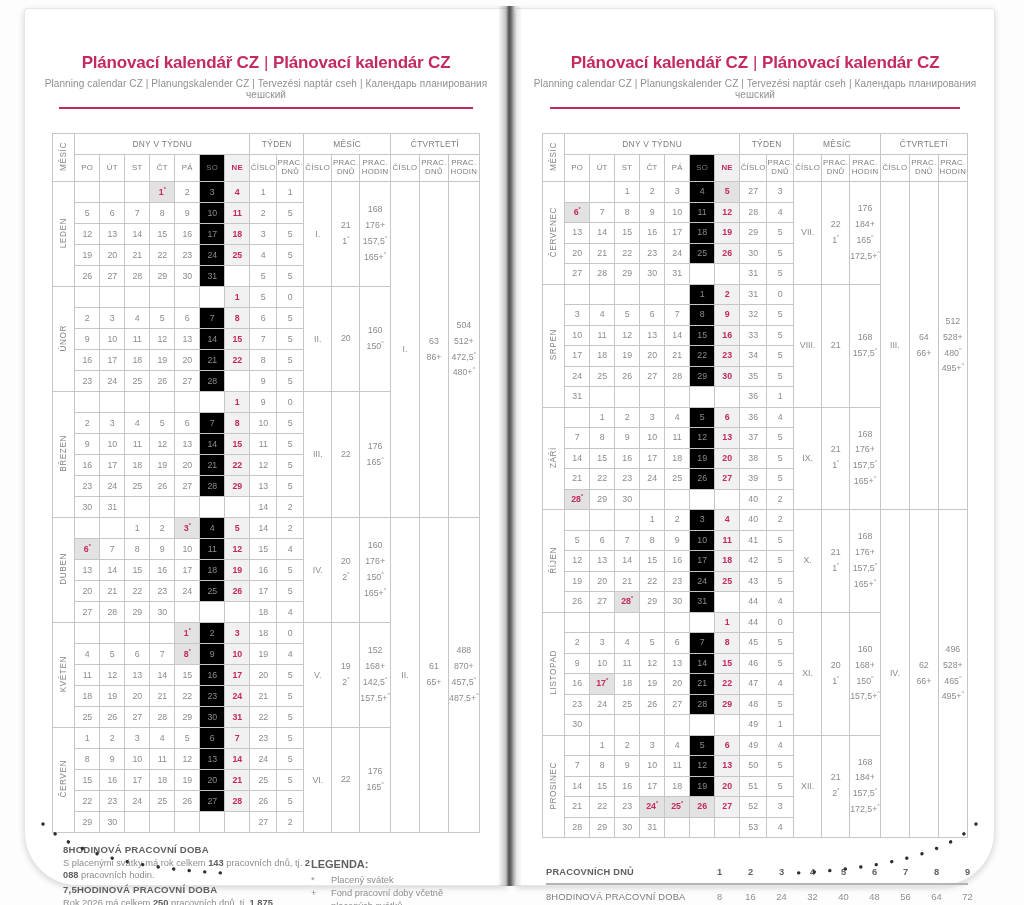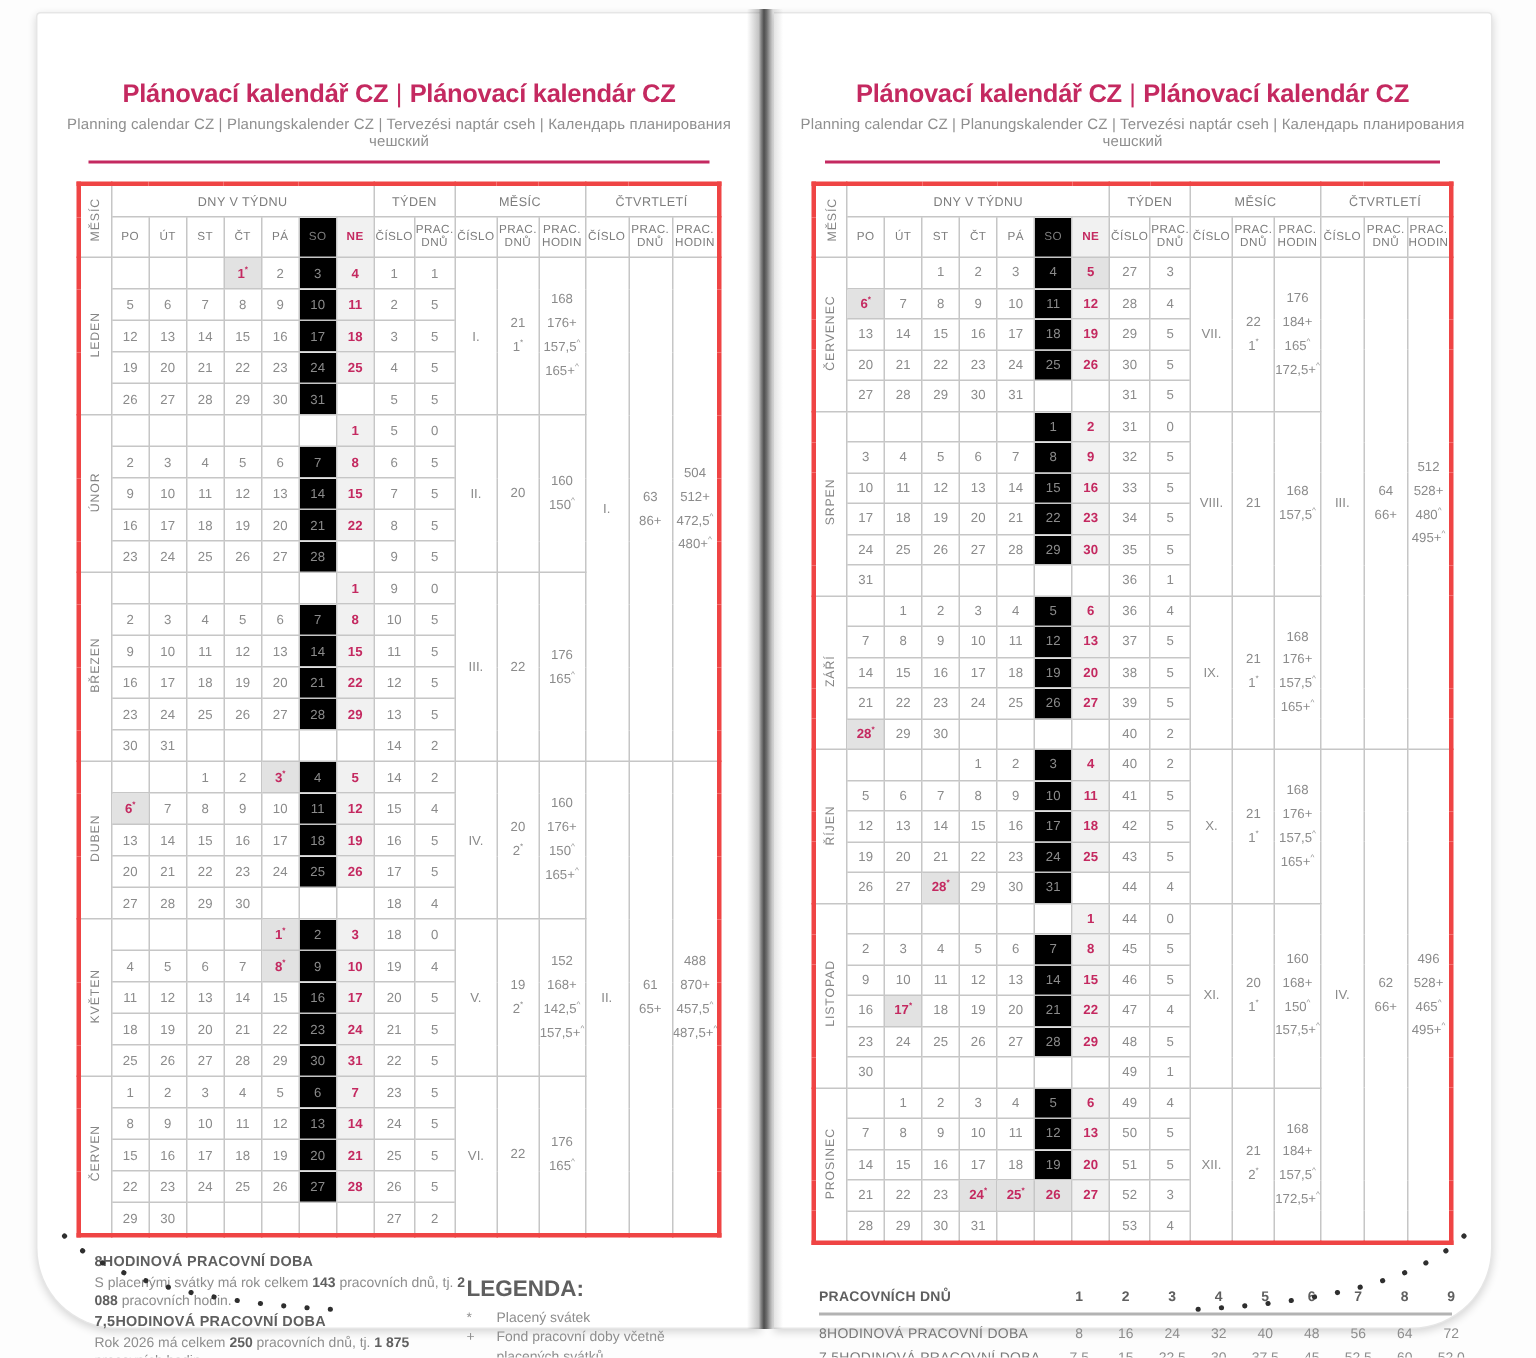--- a/index.html
+++ b/index.html
@@ -15,21 +15,21 @@
   .gutter{position:absolute;top:6px;left:498px;width:24px;height:880px;z-index:4;
     background:linear-gradient(90deg,rgba(0,0,0,0) 0%,rgba(60,60,60,.30) 32%,#4e4e4e 47%,#6f6f6f 55%,rgba(80,80,80,.18) 72%,rgba(0,0,0,0) 100%);}
 
   
   .ptitle{text-align:center;margin-top:44px;font-size:17px;font-weight:bold;color:#c42960;letter-spacing:-.2px;}
   .ptitle .sep{font-weight:400;padding:0 5px;}
   .psub{text-align:center;font-size:10px;color:#8f8f8f;margin-top:5px;letter-spacing:.1px;}
   .prule{height:2px;background:#c42960;margin:7px 34px 0;}
 
   
-  table.cal{border-collapse:collapse;table-layout:fixed;margin:12px auto 0;border:3px solid #ef4444;}
+  table.cal{border-collapse:collapse;table-layout:fixed;margin:24px auto 0;border:1px solid #ef4444;}
   .cal th,.cal td{border:1px solid #c6c6c6;text-align:center;vertical-align:middle;padding:0;font-weight:normal;overflow:hidden;}
   .cal th{font-size:7.8px;color:#7d7d7d;letter-spacing:.3px;background:#fff;}
   .cal tr.ghead th{height:20px;font-size:8.4px;}
   .cal tr.chead th{height:26px;line-height:1.15;}
   .cal td{font-size:8.8px;color:#8b8b8b;height:20px;line-height:1;}
   .cal.compact td{height:19.5px;}
   .cal th.sat,.cal td.sat{background:#000000;}
   .cal th.sun{background:#f1f1f1;color:#c42960;font-weight:bold;}
   .cal td.sun{background:#f1f1f1;color:#c42960;font-weight:bold;}
   .cal td.hol{background:#e2e2e2;color:#c42960;font-weight:bold;}
@@ -37,21 +37,21 @@
   .cal td.mlabel{background:#fff;}
   .cal td.stack div{line-height:1.8;}
   .cal sup{font-size:.62em;vertical-align:super;line-height:0;}
 
   
   .fl{display:flex;margin:9px 36px 0 38px;}
   .fl-text{flex:1;font-size:9.3px;color:#8d8d8d;line-height:1.34;}
   .fl-text .hd{font-size:9.6px;font-weight:bold;color:#5f5f5f;letter-spacing:.2px;margin-top:2px;}
   .fl-text b{color:#5f5f5f;}
   .legend{width:160px;font-size:9.3px;color:#8d8d8d;margin-top:15px;line-height:1.4;}
-  .legend .hd{font-weight:bold;color:#5f5f5f;font-size:15px;margin-bottom:2px;}
+  .legend .hd{font-weight:bold;color:#5f5f5f;font-size:11px;margin-bottom:2px;}
   .legend .li{display:flex;}
   .legend .sym{width:20px;flex:0 0 20px;}
 
   
   .fr{margin:26px 26px 0 30px;}
   .fr-row{display:flex;align-items:baseline;padding:3px 0;}
   .fr-label{width:158px;flex:0 0 158px;font-size:9.3px;color:#787878;letter-spacing:.2px;}
   .fr-cell{width:31px;flex:0 0 31px;text-align:center;font-size:9.3px;color:#8d8d8d;}
   .fr-head .fr-label,.fr-head .fr-cell{font-weight:bold;color:#5f5f5f;}
   .fr-sep{height:2px;background:#b3b3b3;margin:3px 0 4px;}

